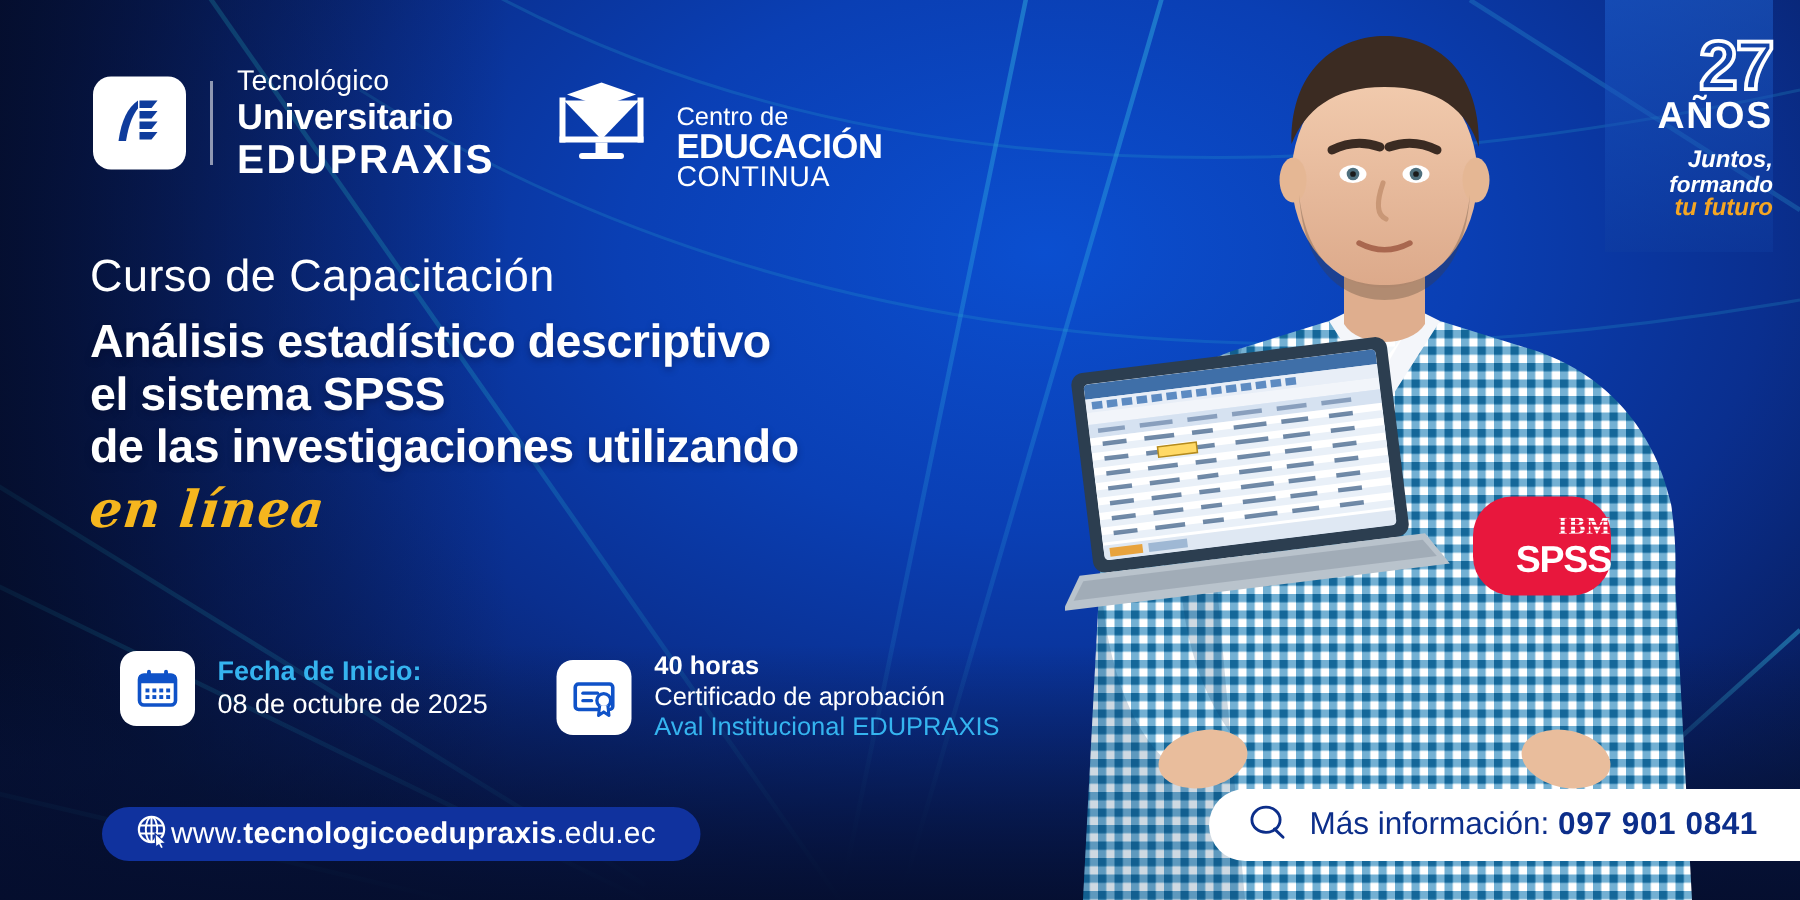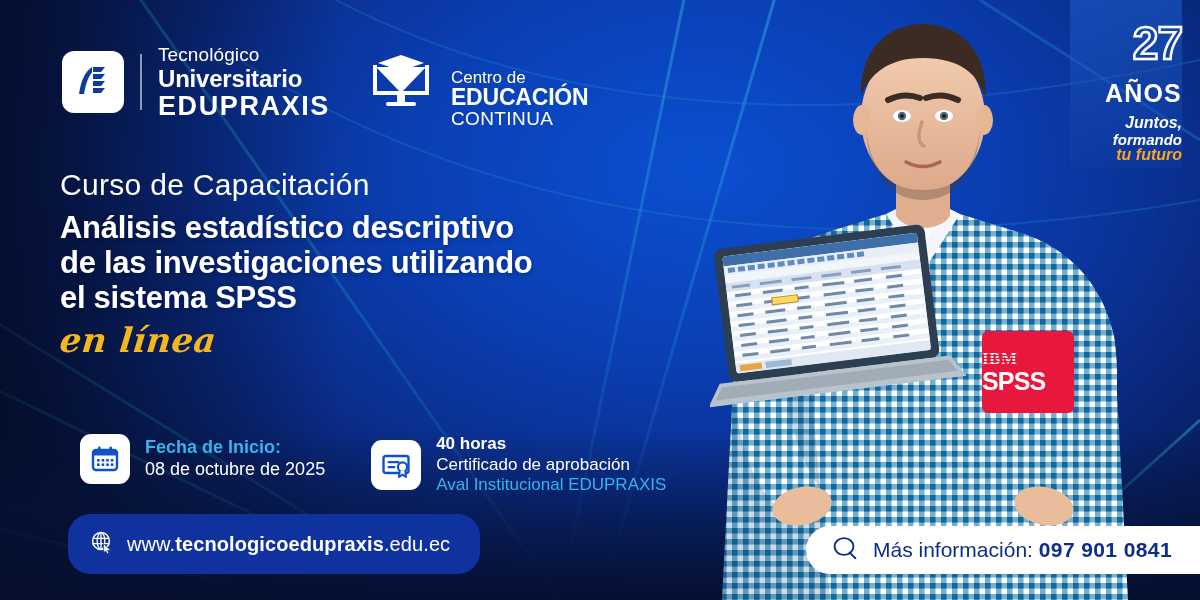--- a/index.html
+++ b/index.html
@@ -57,21 +57,21 @@
     position:absolute; right:18px; top:0; width:112px; height:168px;
     background:linear-gradient(180deg, rgba(30,95,205,.55), rgba(16,62,160,.38));
     display:flex; flex-direction:column; align-items:flex-end; justify-content:flex-start;
     padding-top:22px;
   }
   .b27-num{
     font-size:46px; font-weight:700; letter-spacing:-1px; line-height:.92;
     color:transparent; -webkit-text-stroke:2.5px #fff;
     font-family:"Liberation Sans", sans-serif;
   }
-  .b27-anos{ color:#fff; font-size:25px; font-weight:700; letter-spacing:1.2px; line-height:1; margin-top:17px; }
+  .b27-anos{ color:#fff; font-size:25px; font-weight:700; letter-spacing:1.2px; line-height:1; margin-top:1px; }
   .b27-l1{ color:#fff; font-size:16px; font-weight:700; font-style:italic; line-height:1.02; margin-top:9px; }
   .b27-l2{ color:#fff; font-size:15px; font-weight:700; font-style:italic; line-height:1.02; }
   .b27-l3{ color:#f5a623; font-size:16px; font-weight:700; font-style:italic; line-height:1.05; }
 
   
   .copy{ position:absolute; left:60px; top:168px; width:620px; }
   .kicker{ color:#ffffff; font-size:30px; font-weight:300; letter-spacing:.3px; line-height:1.12; }
   .title{
     color:#fff; font-size:31px; font-weight:700; line-height:1.14;
     margin-top:8px; letter-spacing:-.3px;
@@ -92,41 +92,41 @@
   }
   .feat-txt{ line-height:1.22; }
   .ft-a{ color:#35b4ef; font-size:18px; font-weight:700; }
   .ft-b{ color:#fff; font-size:18px; font-weight:500; }
   .ft-c{ color:#fff; font-size:17px; font-weight:700; }
   .ft-d{ color:#fff; font-size:17px; font-weight:400; }
   .ft-e{ color:#35b4ef; font-size:17px; font-weight:400; }
 
   
   .url-bar{
-    position:absolute; left:68px; bottom:26px; height:60px;
+    position:absolute; left:68px; bottom:26px; height:36px;
     background:#10329e; border-radius:22px;
-    display:flex; align-items:center; gap:13px; padding:0 30px 0 22px;margin-top:17px;
+    display:flex; align-items:center; padding:0 30px 0 22px;margin-top:17px;
   }
   .url-txt{ color:#fff; font-size:20px; letter-spacing:.1px; }
   .url-txt b{ font-weight:700; }
   .url-txt span{ font-weight:400; }
 
   .phone-bar{
     position:absolute; right:0; bottom:26px; height:48px;
     background:#fff; border-radius:24px 0 0 24px;
     display:flex; align-items:center; gap:13px; padding:0 28px 0 26px;text-align:center;
   }
   .phone-txt{ color:#0c2e8a; font-size:21px; font-weight:400; white-space:nowrap; }
   .phone-txt b{ font-weight:700; letter-spacing:.4px; }
 
   
   .spss{
-    position:absolute; left:982px; top:331px; width:92px; height:82px;
-    background:#e8173d; border-radius:6px;
-    display:flex; flex-direction:column; align-items:flex-start; justify-content:center; gap:2px;
+    position:absolute; left:982px; top:331px; width:92px; height:66px;
+    background:#e8173d; border-radius:26px;
+    display:flex; flex-direction:column; align-items:flex-end; justify-content:center; gap:2px;
   }
   .spss-ibm{
     color:#fff; font-size:17px; font-weight:700; letter-spacing:.5px; line-height:1;
     font-family:"Liberation Serif", serif;
     background:repeating-linear-gradient(0deg,#fff 0 2px, #e8173d 2px 3px);
     -webkit-background-clip:text; background-clip:text; -webkit-text-fill-color:transparent;
   }
   .spss-name{ color:#fff; font-size:25px; font-weight:700; letter-spacing:-.8px; line-height:1; }
 
   
@@ -382,22 +382,22 @@
     <div class="b27-anos">AÑOS</div>
     <div class="b27-l1">Juntos,</div>
     <div class="b27-l2">formando</div>
     <div class="b27-l3">tu futuro</div>
   </div>
 
   <div class="copy">
     <div class="kicker">Curso de Capacitación</div>
     <div class="title">
       <div>Análisis estadístico descriptivo</div>
+      <div>el sistema SPSS</div>
       <div>de las investigaciones utilizando</div>
-      <div>el sistema SPSS</div>
     </div>
     <div class="online">en línea</div>
   </div>
 
   <div class="features">
 
     <div class="feat">
       <div class="feat-ico">
         <svg width="30" height="30" viewBox="0 0 30 30">
           <rect x="3" y="6" width="24" height="20" rx="3" fill="none" stroke="#0f52c8" stroke-width="2.4"></rect>

